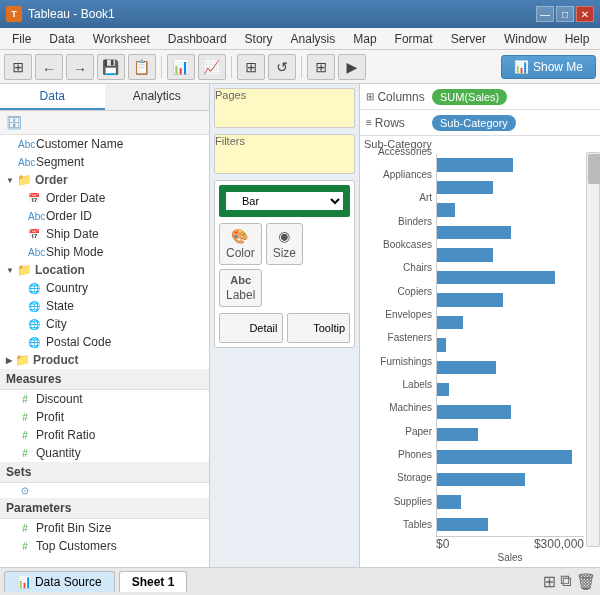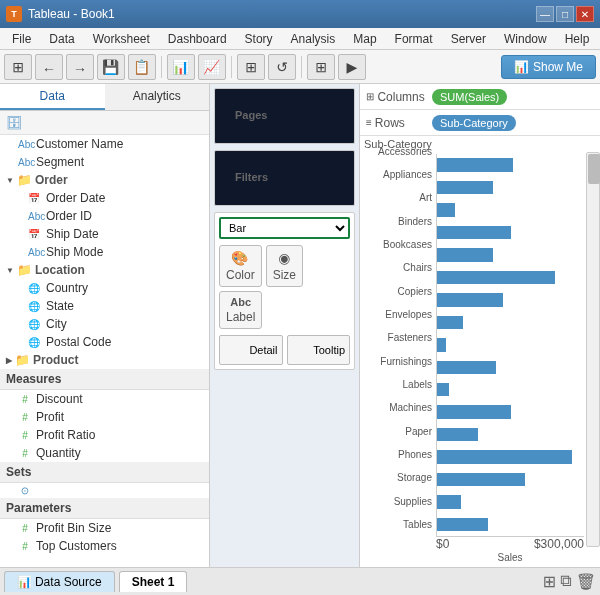--- a/index.html
+++ b/index.html
@@ -176,44 +176,43 @@
     .center-panel {
       width: 150px;
       background: #e8eef4;
       border-right: 1px solid #ccc;
       padding: 4px;
       display: flex;
       flex-direction: column;
       gap: 6px;
     }
     .shelf-section {
-      background: #0f172a;
+      background: #fef9c3;
       border: 1px solid #ccc;
       border-radius: 2px;
-      padding: 20px;
+      padding: 0;
       min-height: 40px;
-      font-weight: bold;
     }
     .shelf-title {
       font-size: 11px;
       color: #666;
       margin-bottom: 2px;
     }
     .marks-section {
       background: white;
       border: 1px solid #ccc;
       border-radius: 2px;
       padding: 4px;
     }
     .marks-title { font-size: 11px; color: #444; font-weight: bold; margin-bottom: 4px; }
     .marks-type-select {
       width: 100%;
-      border: 2px solid #15803d;
+      border: 7px solid #15803d;
       background: white;
-      padding: 2px 4px;
+      padding: 2px 12px;
       font-size: 11px;
       border-radius: 2px;
       margin-bottom: 6px;
     }
     .marks-buttons {
       display: flex;
       gap: 4px;
       flex-wrap: wrap;
       margin-bottom: 6px;
     }

